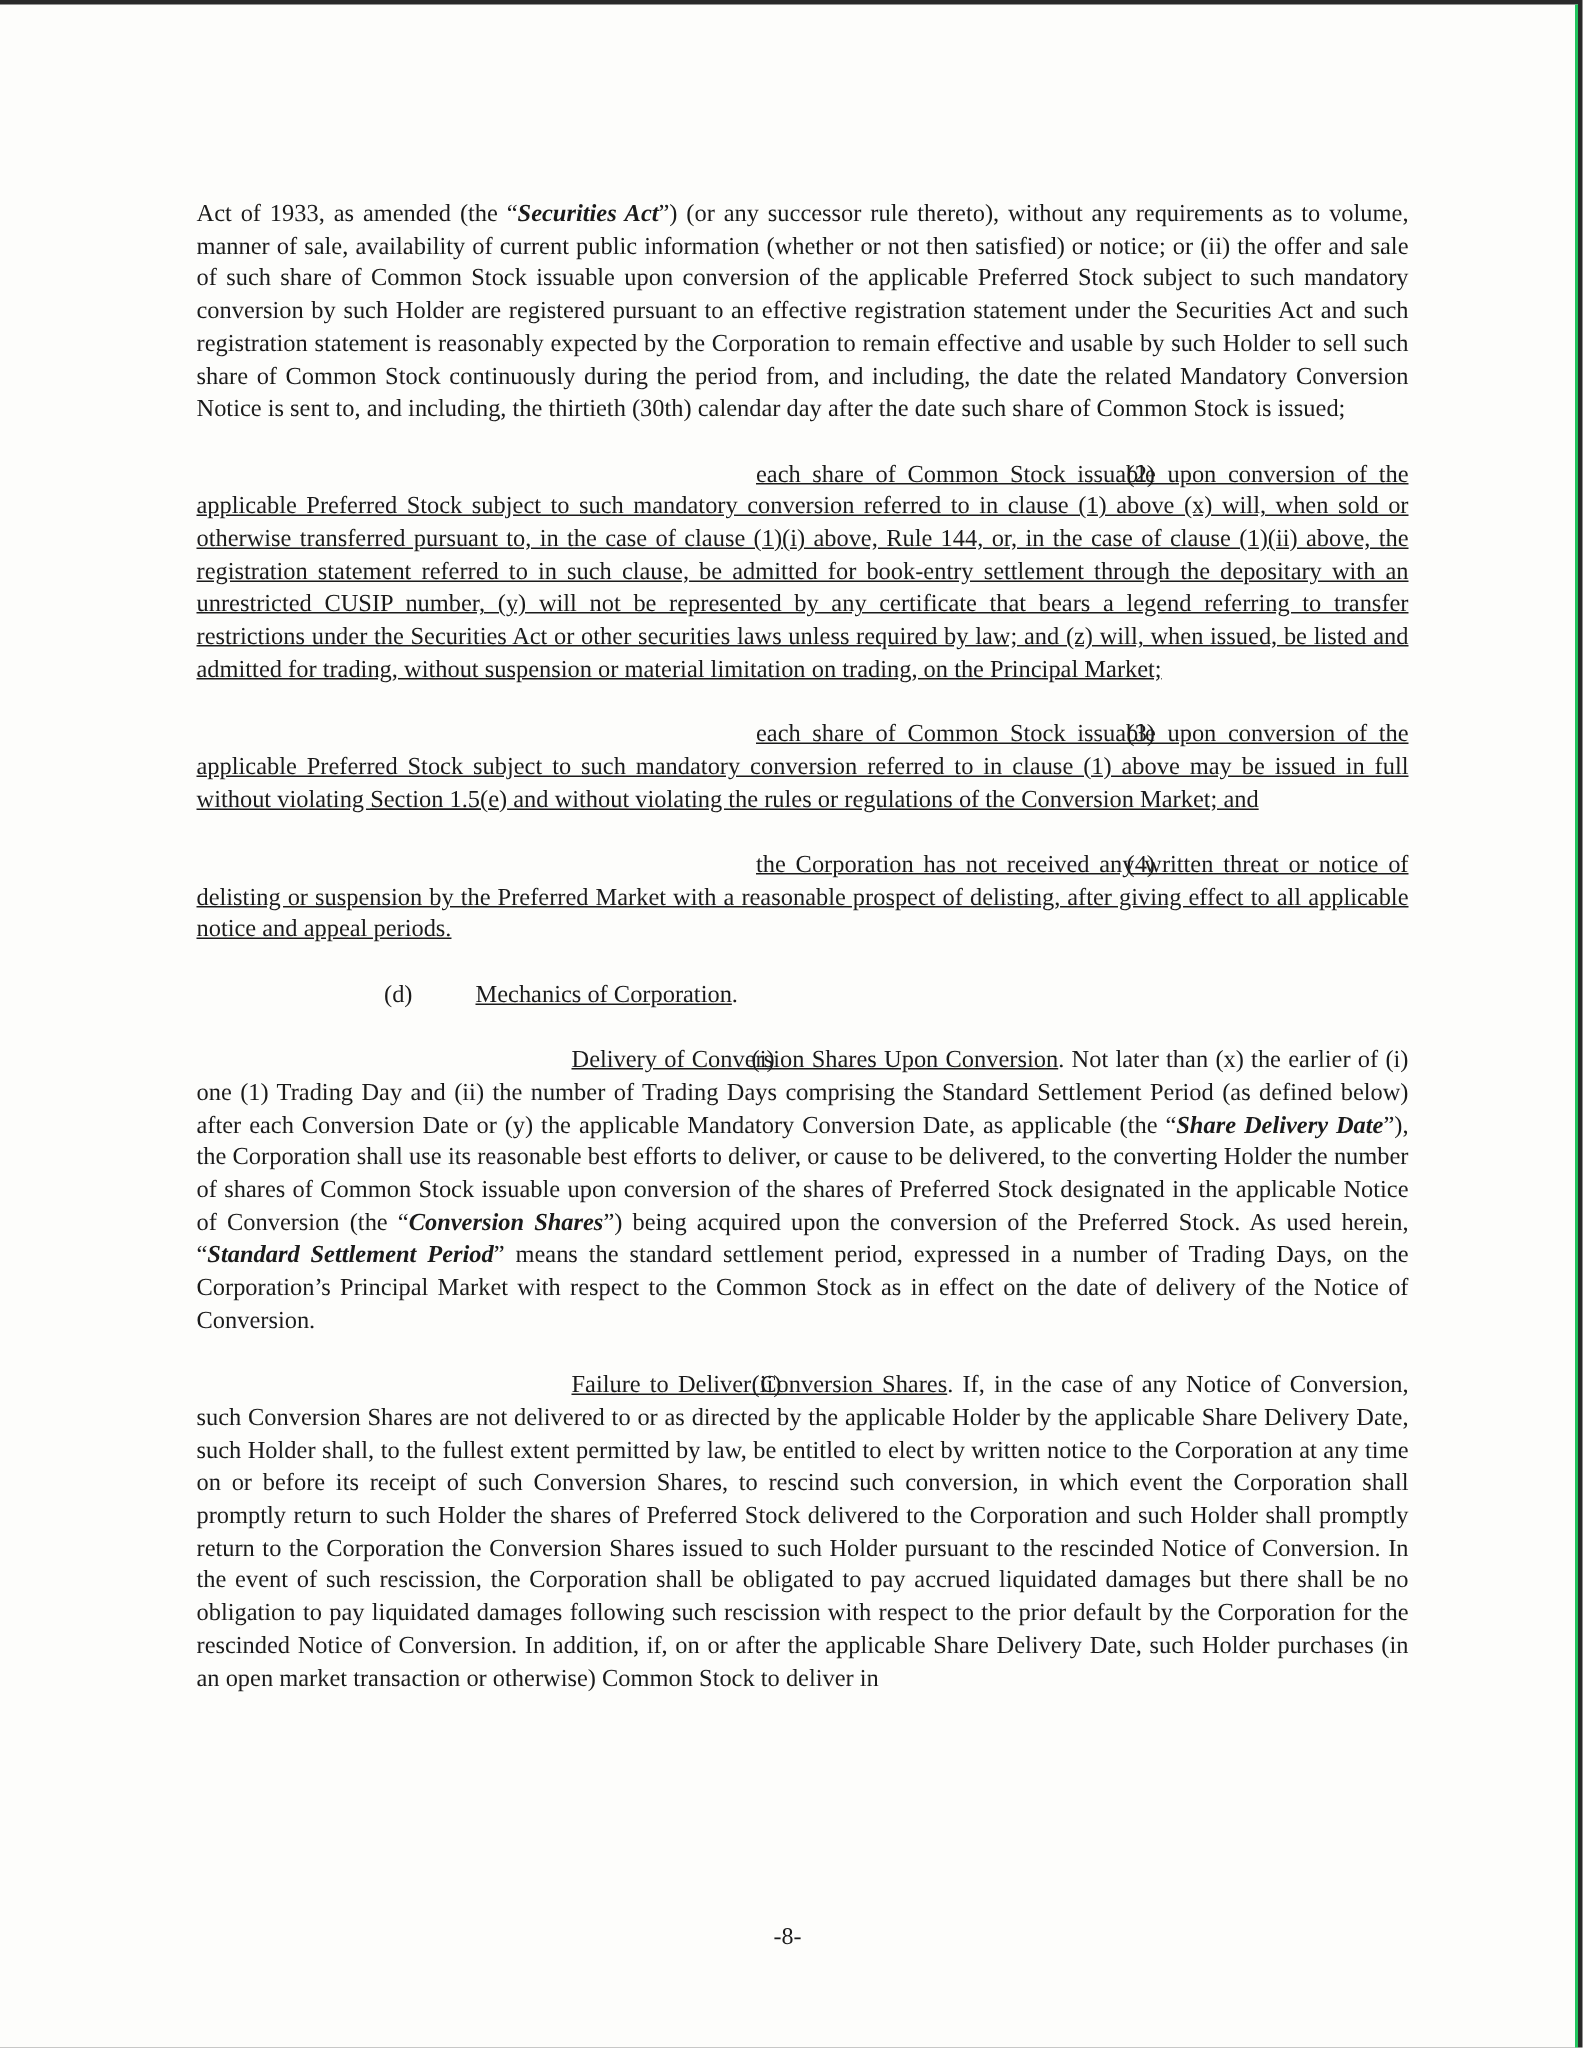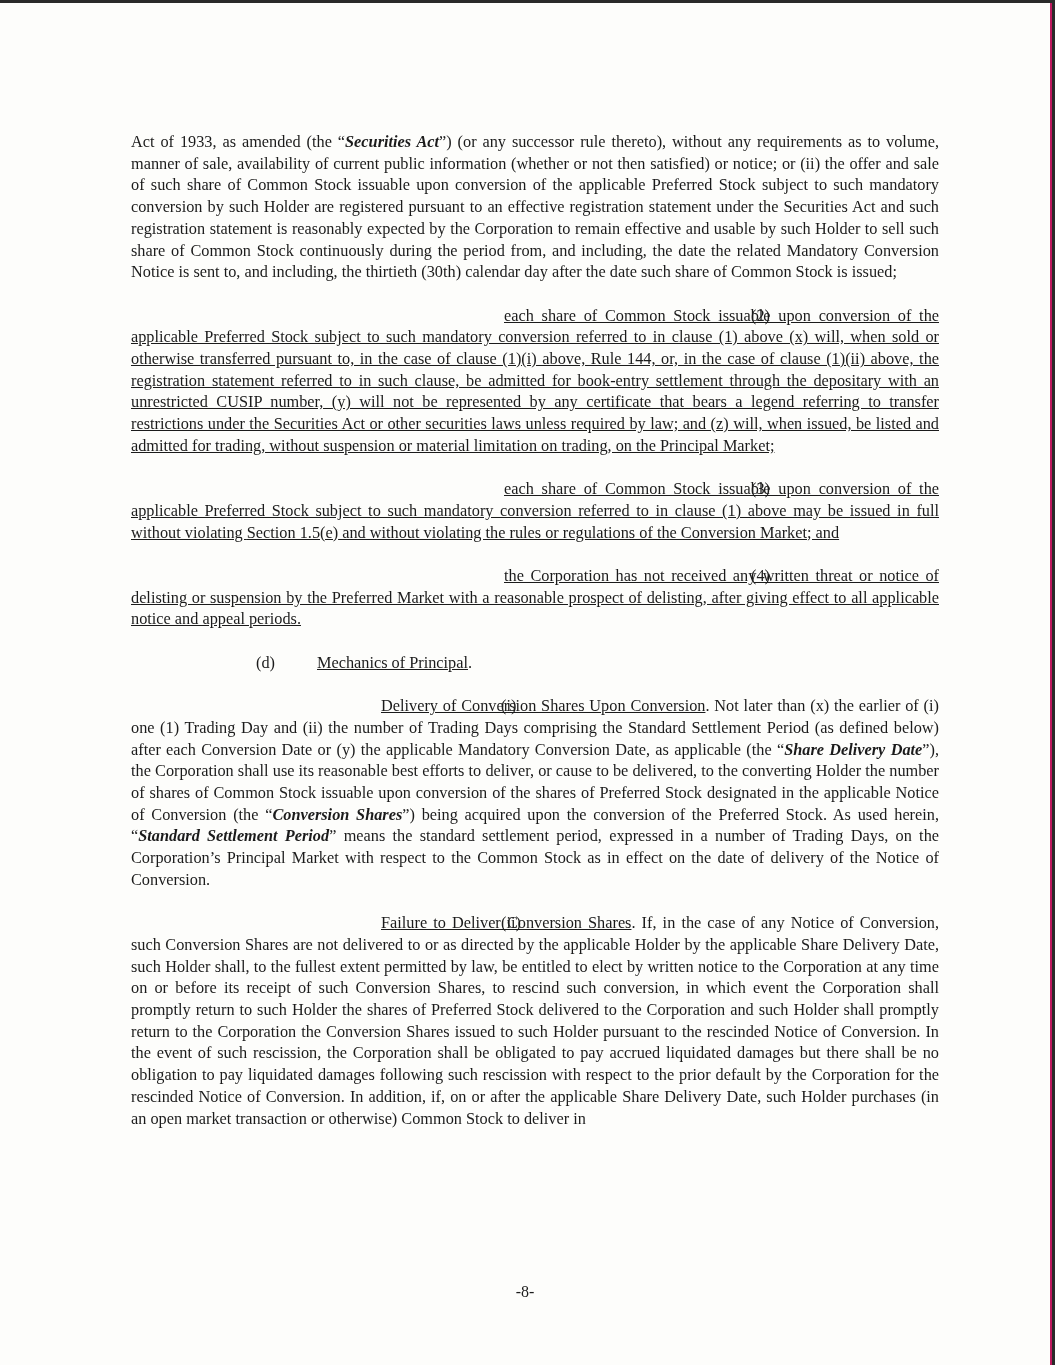--- a/index.html
+++ b/index.html
@@ -7,21 +7,21 @@
       width: 1055px; height: 1365px;
       background: #2a2a2a;
       position: relative;
       overflow: hidden;
     }
     .page {
       position: absolute;
       left: 0; top: 3px;
       width: 1050px; height: 1362px;
       background: #fdfdfb;
-      border-right: 2px solid #be185d;
+      border-right: 2px solid #22c55e;
     }
     .content {
       position: absolute;
       left: 131px; top: 128px;
       width: 808px;
       font-family: "Liberation Serif", serif;
       font-size: 16.3px;
       line-height: 21.7px;
       color: #1b1b1b;
       text-align: justify;
@@ -48,21 +48,21 @@
   <div class="content">
 
     <p class="para"><span>Act of 1933, as amended (the “</span><span class="bi">Securities Act</span><span>”) (or any successor rule thereto), without any requirements as to volume, manner of sale, availability of current public information (whether or not then satisfied) or notice; or (ii) the offer and sale of such share of Common Stock issuable upon conversion of the applicable Preferred Stock subject to such mandatory conversion by such Holder are registered pursuant to an effective registration statement under the Securities Act and such registration statement is reasonably expected by the Corporation to remain effective and usable by such Holder to sell such share of Common Stock continuously during the period from, and including, the date the related Mandatory Conversion Notice is sent to, and including, the thirtieth (30th) calendar day after the date such share of Common Stock is issued;</span></p>
 
     <p class="para clause-first"><span class="num">(2)</span><span>each share of Common Stock issuable upon conversion of the applicable Preferred Stock subject to such mandatory conversion referred to in clause (1) above (x) will, when sold or otherwise transferred pursuant to, in the case of clause (1)(i) above, Rule 144, or, in the case of clause (1)(ii) above, the registration statement referred to in such clause, be admitted for book-entry settlement through the depositary with an unrestricted CUSIP number, (y) will not be represented by any certificate that bears a legend referring to transfer restrictions under the Securities Act or other securities laws unless required by law; and (z) will, when issued, be listed and admitted for trading, without suspension or material limitation on trading, on the Principal Market;</span></p>
 
     <p class="para clause-first"><span class="num">(3)</span><span>each share of Common Stock issuable upon conversion of the applicable Preferred Stock subject to such mandatory conversion referred to in clause (1) above may be issued in full without violating </span><span class="u">Section 1.5(e)</span><span> and without violating the rules or regulations of the Conversion Market; and</span></p>
 
     <p class="para clause-first"><span class="num">(4)</span><span>the Corporation has not received any written threat or notice of delisting or suspension by the Preferred Market with a reasonable prospect of delisting, after giving effect to all applicable notice and appeal periods.</span></p>
 
-    <p class="para ind1"><span class="numd">(d)</span><span class="u">Mechanics of Principal</span><span>.</span></p>
+    <p class="para ind1"><span class="numd">(d)</span><span class="u">Mechanics of Corporation</span><span>.</span></p>
 
     <p class="para" style="text-indent:185px"><span class="numi">(i)</span><span class="u">Delivery of Conversion Shares Upon Conversion</span><span>. Not later than (x) the earlier of (i) one (1) Trading Day and (ii) the number of Trading Days comprising the Standard Settlement Period (as defined below) after each Conversion Date or (y) the applicable Mandatory Conversion Date, as applicable (the “</span><span class="bi">Share Delivery Date</span><span>”), the Corporation shall use its reasonable best efforts to deliver, or cause to be delivered, to the converting Holder the number of  shares of Common Stock issuable upon conversion of the shares of Preferred Stock designated in the applicable Notice of Conversion (the “</span><span class="bi">Conversion Shares</span><span>”) being acquired upon the conversion of the Preferred Stock. As used herein, “</span><span class="bi">Standard Settlement Period</span><span>” means the standard settlement period, expressed in a number of Trading Days, on the Corporation’s Principal Market with respect to the Common Stock as in effect on the date of delivery of the Notice of Conversion.</span></p>
 
     <p class="para" style="text-indent:185px"><span class="numi">(ii)</span><span class="u">Failure to Deliver Conversion Shares</span><span>. If, in the case of any Notice of Conversion, such Conversion Shares are not delivered to or as directed by the applicable Holder by the applicable Share Delivery Date, such Holder shall, to the fullest extent permitted by law, be entitled to elect by written notice to the Corporation at any time on or before its receipt of such Conversion Shares, to rescind such conversion, in which event the Corporation shall promptly return to such Holder the shares of Preferred Stock delivered to the Corporation and such Holder shall promptly return to the Corporation the Conversion Shares issued to such Holder pursuant to the rescinded Notice of Conversion. In the event of such rescission, the Corporation shall be obligated to pay accrued liquidated damages but there shall be no obligation to pay liquidated damages following such rescission with respect to the prior default by the Corporation for the rescinded Notice of Conversion. In addition, if, on or after the applicable Share Delivery Date, such Holder purchases (in an open market transaction or otherwise) Common Stock to deliver in</span></p>
 
   </div>
   <div class="pnum">-8-</div>
 </div>
 
 </body></html>

